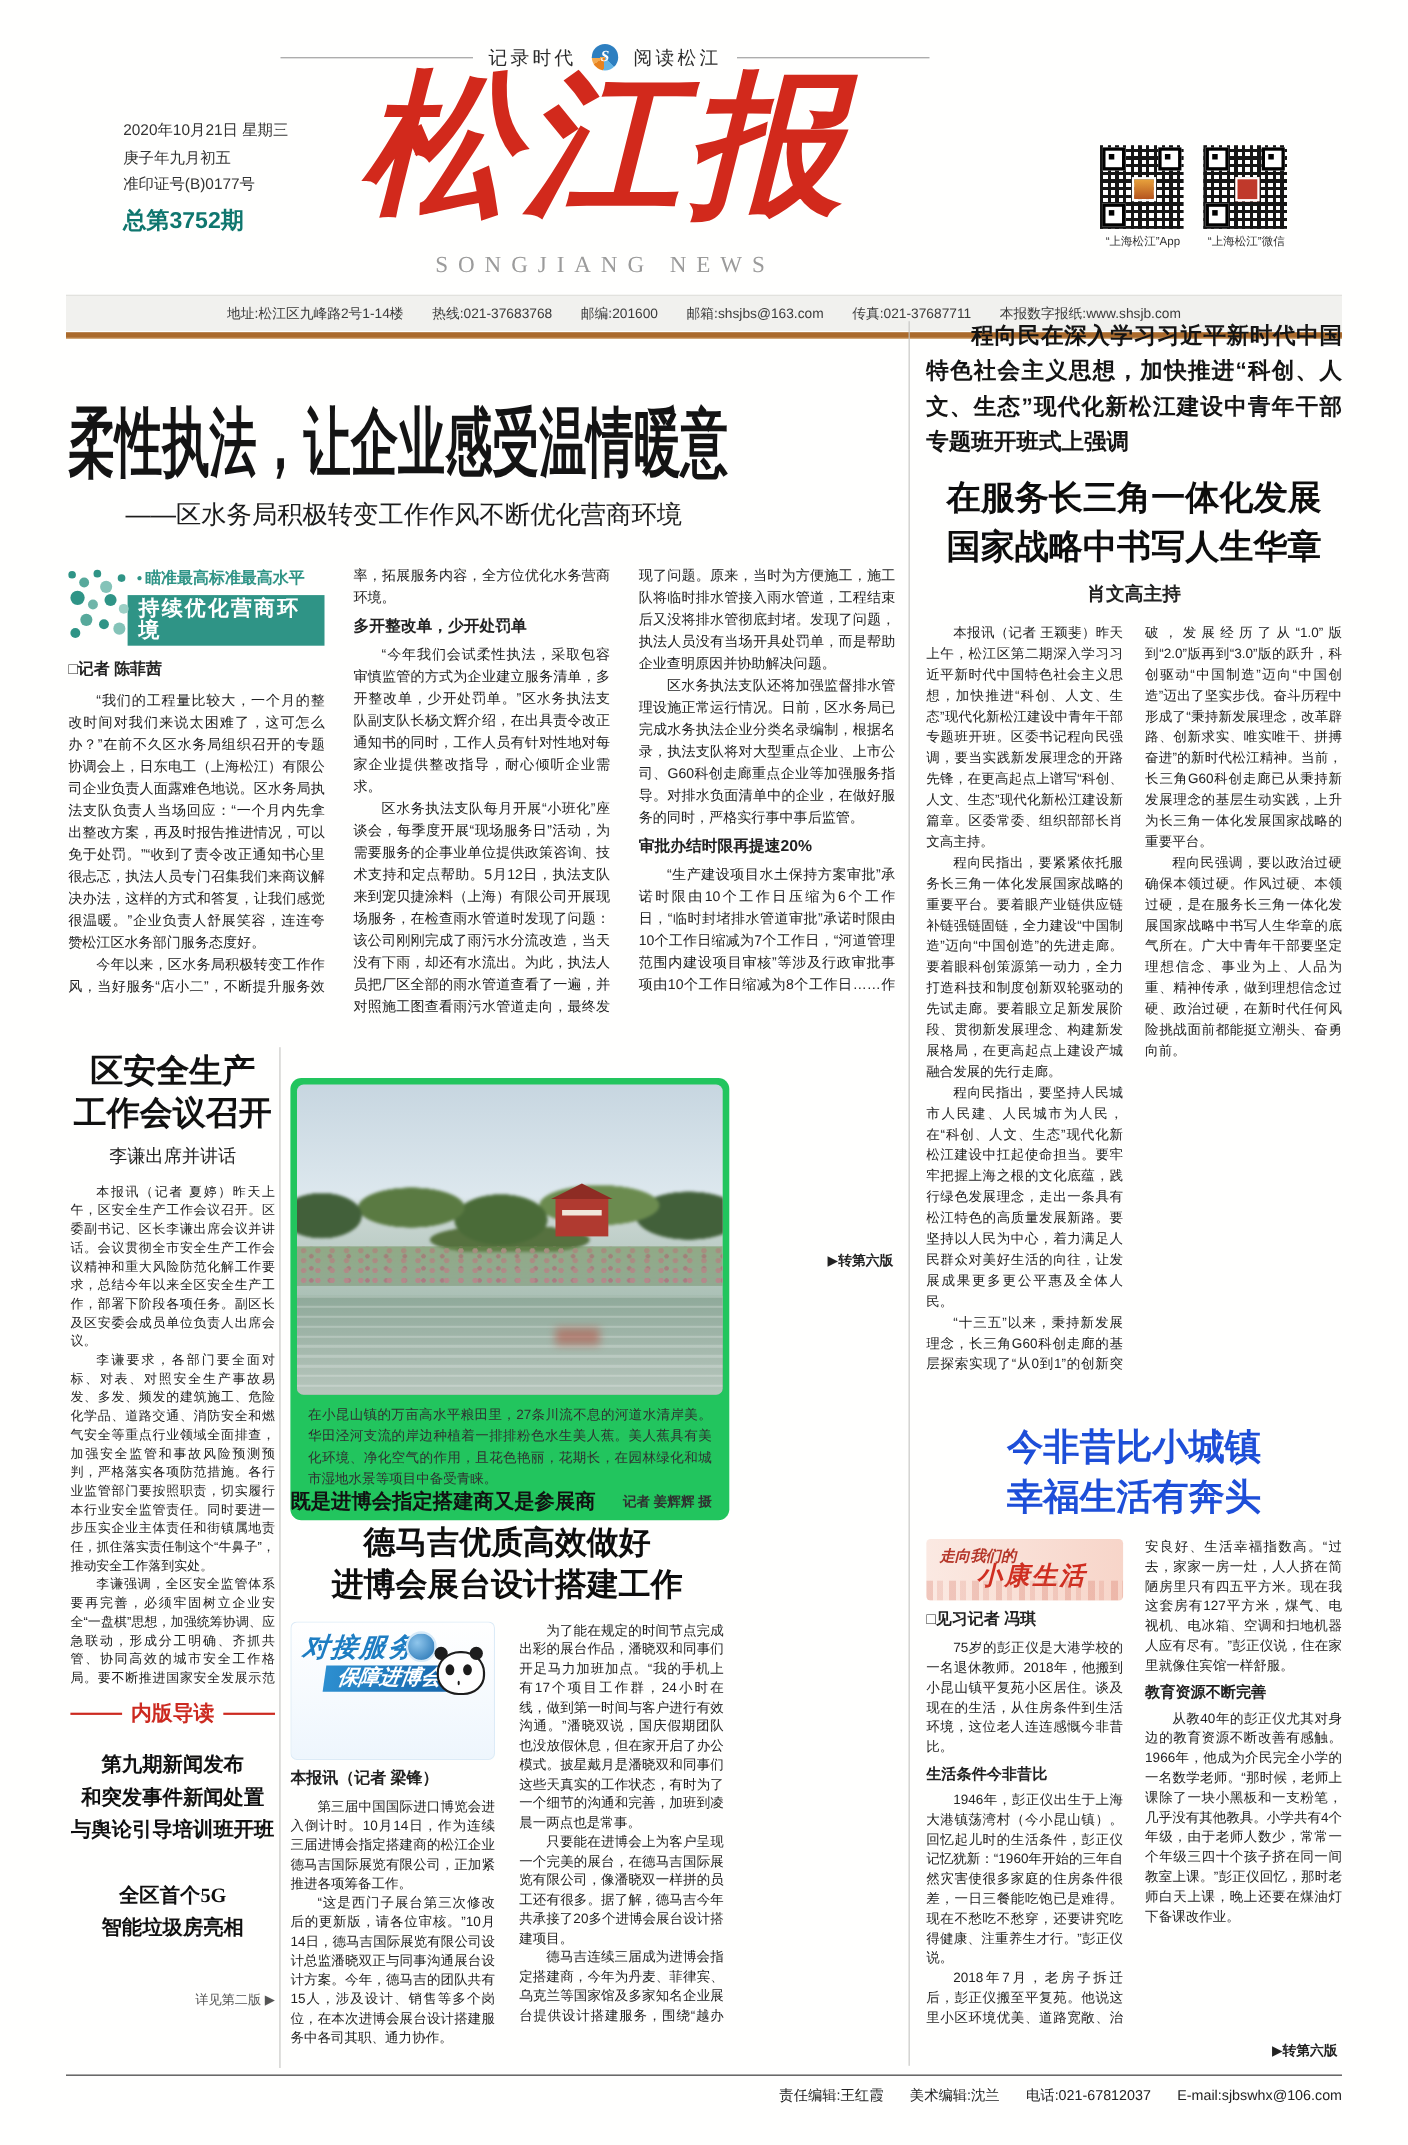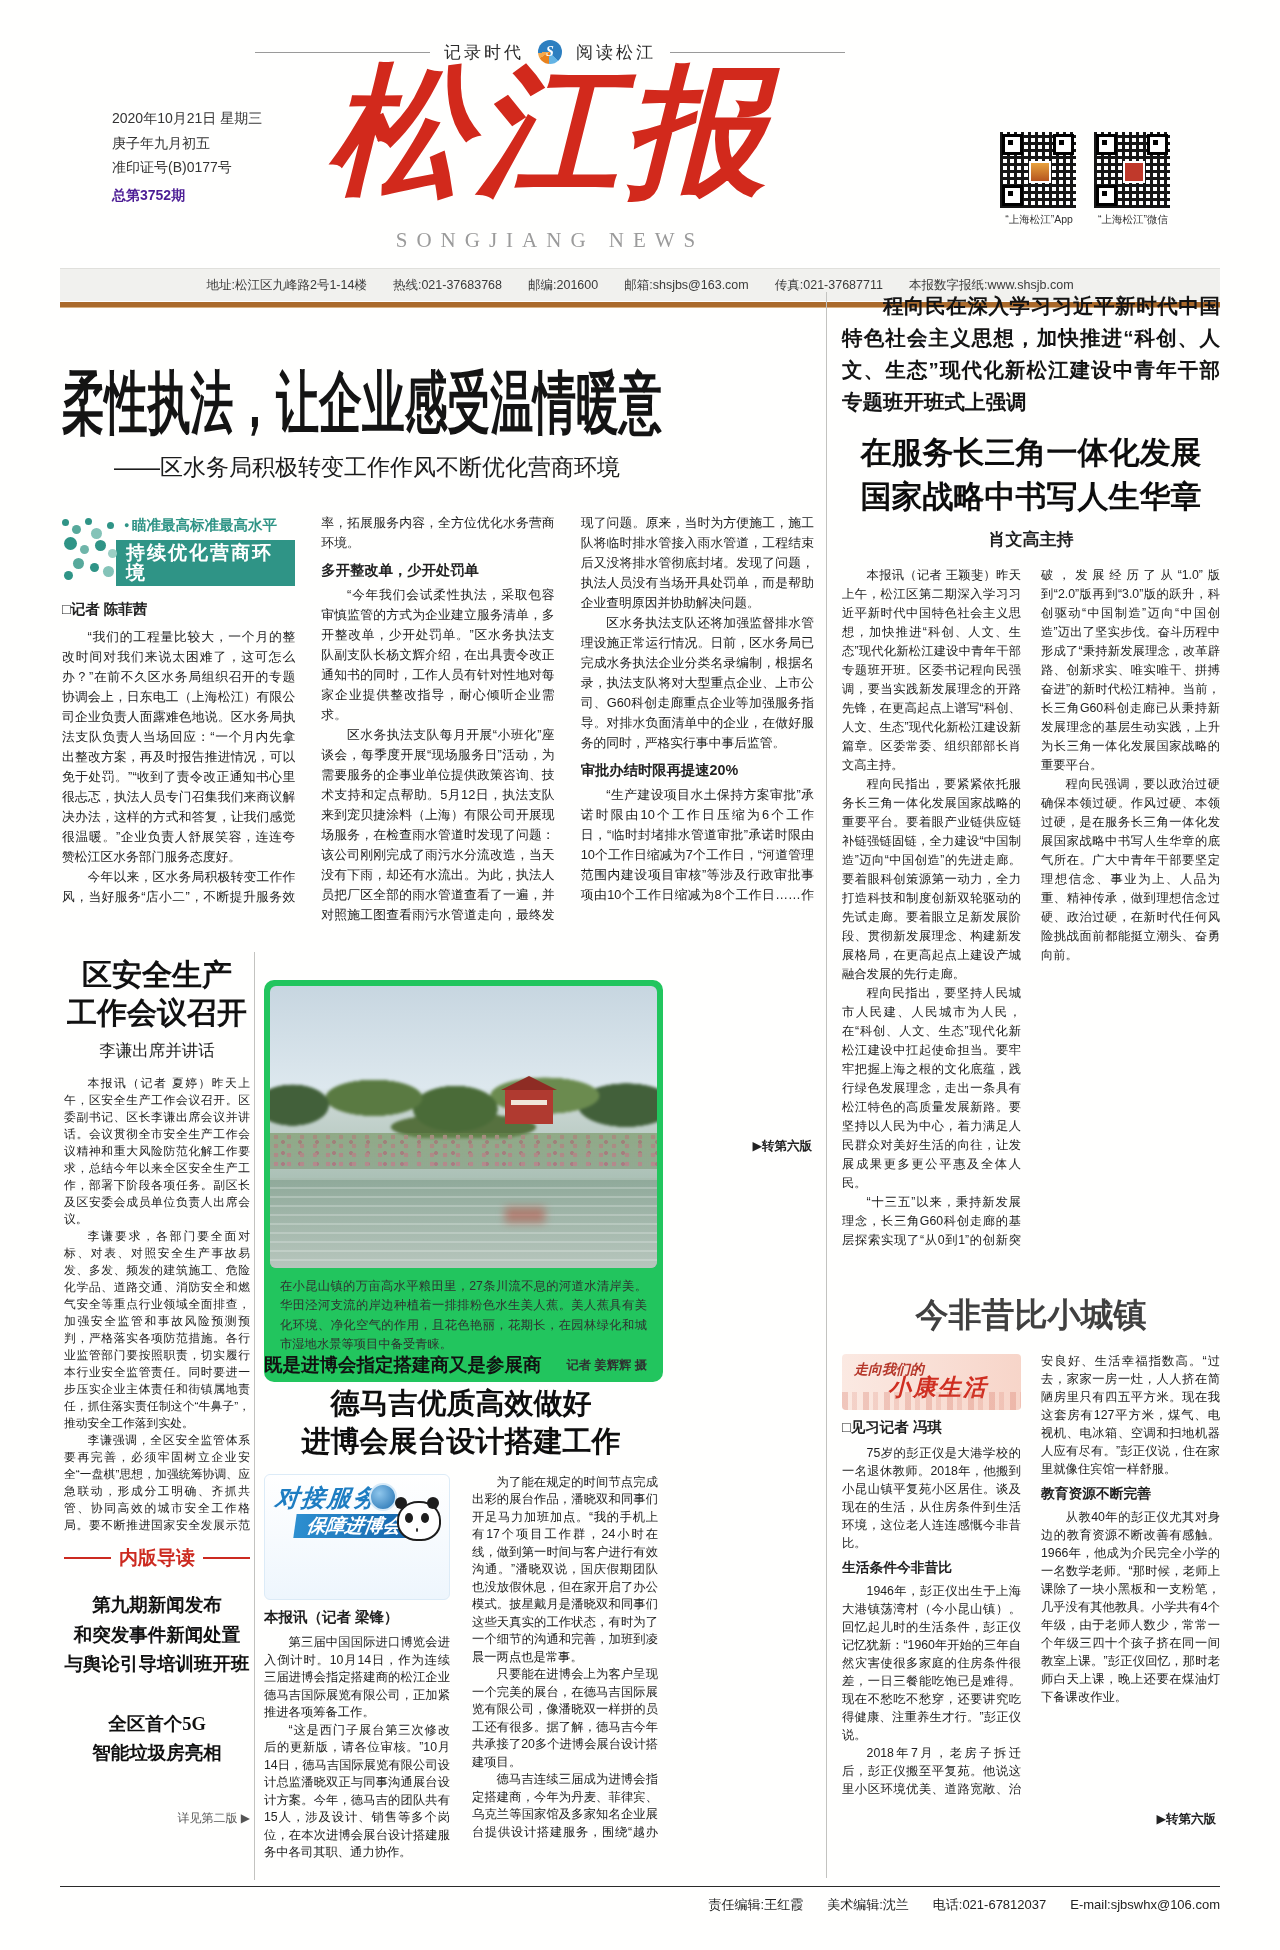--- a/index.html
+++ b/index.html
@@ -14,21 +14,21 @@
   .slogo{width:24px;height:24px;border-radius:50%;
          background:conic-gradient(#2d7fc0 0 38%,#63b3e4 38% 52%,#e8821e 52% 66%,#f3a94f 66% 74%,#2d7fc0 74% 100%);
          color:#fff;font-weight:bold;font-style:italic;font-size:14px;line-height:24px;text-align:center;
          font-family:"Liberation Serif","DejaVu Serif",serif;}
   .masthead{left:250px;top:58px;width:600px;text-align:center;color:#d2291c;
             font-family:"Liberation Serif","DejaVu Serif",serif;font-style:italic;font-weight:900;
             font-size:142px;line-height:1.05;letter-spacing:6px;white-space:nowrap;}
   .masthead-en{left:250px;top:228px;width:600px;text-align:center;color:#9b9b9b;
                font-family:"Liberation Serif","DejaVu Serif",serif;font-size:21px;letter-spacing:9px;}
   .issue-info{left:112px;top:106px;width:190px;font-size:14px;line-height:1.75;color:#333;}
-  .issue-info .issue-line{font-weight:bold;font-size:14px;color:#4c1d95;margin-top:3px;}
+  .issue-info .issue-line{font-weight:bold;font-size:21px;color:#0f766e;margin-top:3px;}
   .qr-group{left:1000px;top:132px;display:flex;gap:16px;}
   .qr-wrap{width:78px;text-align:center;}
   .qr{position:relative;width:76px;height:76px;background-image:
         repeating-linear-gradient(0deg,#161616 0 3px,transparent 3px 7px),
         repeating-linear-gradient(90deg,#161616 0 3px,#fff 3px 7px);}
   .qm{position:absolute;width:15px;height:15px;border:3px solid #000;background:#fff;}
   .qm::after{content:"";position:absolute;left:3px;top:3px;width:5px;height:5px;background:#000;}
   .qm.tl{left:2px;top:2px}.qm.tr{right:2px;top:2px}.qm.bl{left:2px;bottom:2px}
   .qc{position:absolute;left:29px;top:29px;width:18px;height:18px;border:2px solid #fff;background:#c0392b;}
   .qc.gold{background:linear-gradient(#e8a23c,#b5541f);}
@@ -132,21 +132,21 @@
 
   
   .artR{left:842px;top:290px;width:378px;}
   .artR .kicker{font-weight:bold;font-size:20.5px;line-height:1.56;text-align:justify;text-indent:2em;color:#141414;}
   .artR .hR{margin-top:13px;text-align:center;font-weight:900;font-size:31px;line-height:1.42;color:#0d0d0d;}
   .artR .deck{margin-top:9px;text-align:center;font-size:17px;font-weight:bold;color:#222;font-family:Liberation Serif, serif;}
   .artR-body{margin-top:15px;height:700px;column-count:2;column-gap:20px;column-fill:auto;overflow:hidden;
              font-size:12.3px;line-height:19px;}
 
   .art4{left:842px;top:1292px;width:378px;}
-  .art4 .h4{text-align:center;font-weight:900;font-size:33px;line-height:1.38;color:#404040;}
+  .art4 .h4{text-align:center;font-weight:900;font-size:33px;line-height:1.38;color:#1d4ed8;}
   .art4-body{position:relative;margin-top:14px;height:462px;column-count:2;column-gap:20px;column-fill:auto;
              overflow:hidden;font-size:12.3px;line-height:18px;}
   .kx-badge{position:relative;height:56px;margin:2px 0 8px;border-radius:4px;overflow:hidden;
             background:linear-gradient(90deg,#fbe9e2,#f7d5c9);break-inside:avoid;}
   .kx-badge::after{content:"";position:absolute;left:0;right:0;bottom:0;height:18px;opacity:.8;
      background:repeating-linear-gradient(90deg,rgba(205,90,70,.30) 0 6px,transparent 6px 10px,
                 rgba(205,90,70,.20) 10px 15px,transparent 15px 21px);}
   .kx-l1{margin:6px 0 0 12px;color:#b5372a;font-weight:900;font-style:italic;font-size:14px;text-indent:0;}
   .kx-l2{margin:0 0 0 46px;color:#cf2e21;font-weight:900;font-style:italic;font-size:23px;letter-spacing:2px;text-indent:0;}
 
@@ -304,20 +304,21 @@
         <div class="para">程向民指出，要紧紧依托服务长三角一体化发展国家战略的重要平台。要着眼产业链供应链补链强链固链，全力建设“中国制造”迈向“中国创造”的先进走廊。要着眼科创策源第一动力，全力打造科技和制度创新双轮驱动的先试走廊。要着眼立足新发展阶段、贯彻新发展理念、构建新发展格局，在更高起点上建设产城融合发展的先行走廊。</div>
         <div class="para">程向民指出，要坚持人民城市人民建、人民城市为人民，在“科创、人文、生态”现代化新松江建设中扛起使命担当。要牢牢把握上海之根的文化底蕴，践行绿色发展理念，走出一条具有松江特色的高质量发展新路。要坚持以人民为中心，着力满足人民群众对美好生活的向往，让发展成果更多更公平惠及全体人民。</div>
         <div class="para">“十三五”以来，秉持新发展理念，长三角G60科创走廊的基层探索实现了“从0到1”的创新突破，发展经历了从“1.0”版到“2.0”版再到“3.0”版的跃升，科创驱动“中国制造”迈向“中国创造”迈出了坚实步伐。奋斗历程中形成了“秉持新发展理念，改革辟路、创新求实、唯实唯干、拼搏奋进”的新时代松江精神。当前，长三角G60科创走廊已从秉持新发展理念的基层生动实践，上升为长三角一体化发展国家战略的重要平台。</div>
         <div class="para">程向民强调，要以政治过硬确保本领过硬。作风过硬、本领过硬，是在服务长三角一体化发展国家战略中书写人生华章的底气所在。广大中青年干部要坚定理想信念、事业为上、人品为重、精神传承，做到理想信念过硬、政治过硬，在新时代任何风险挑战面前都能挺立潮头、奋勇向前。</div>
       </div>
   </div>
 
   <div class="abs art4">
     <div class="h4">
       <div>今非昔比小城镇</div>
+      <div>幸福生活有奔头</div>
     </div>
     <div class="art4-body">
       <div class="kx-badge">
         <div class="kx-l1">走向我们的</div>
         <div class="kx-l2">小康生活</div>
       </div>
       <div class="byline">□见习记者 冯琪</div>
     <div class="para">75岁的彭正仪是大港学校的一名退休教师。2018年，他搬到小昆山镇平复苑小区居住。谈及现在的生活，从住房条件到生活环境，这位老人连连感慨今非昔比。</div>
         <div class="subhead">生活条件今非昔比</div>
         <div class="para">1946年，彭正仪出生于上海大港镇荡湾村（今小昆山镇）。回忆起儿时的生活条件，彭正仪记忆犹新：“1960年开始的三年自然灾害使很多家庭的住房条件很差，一日三餐能吃饱已是难得。现在不愁吃不愁穿，还要讲究吃得健康、注重养生才行。”彭正仪说。</div>

